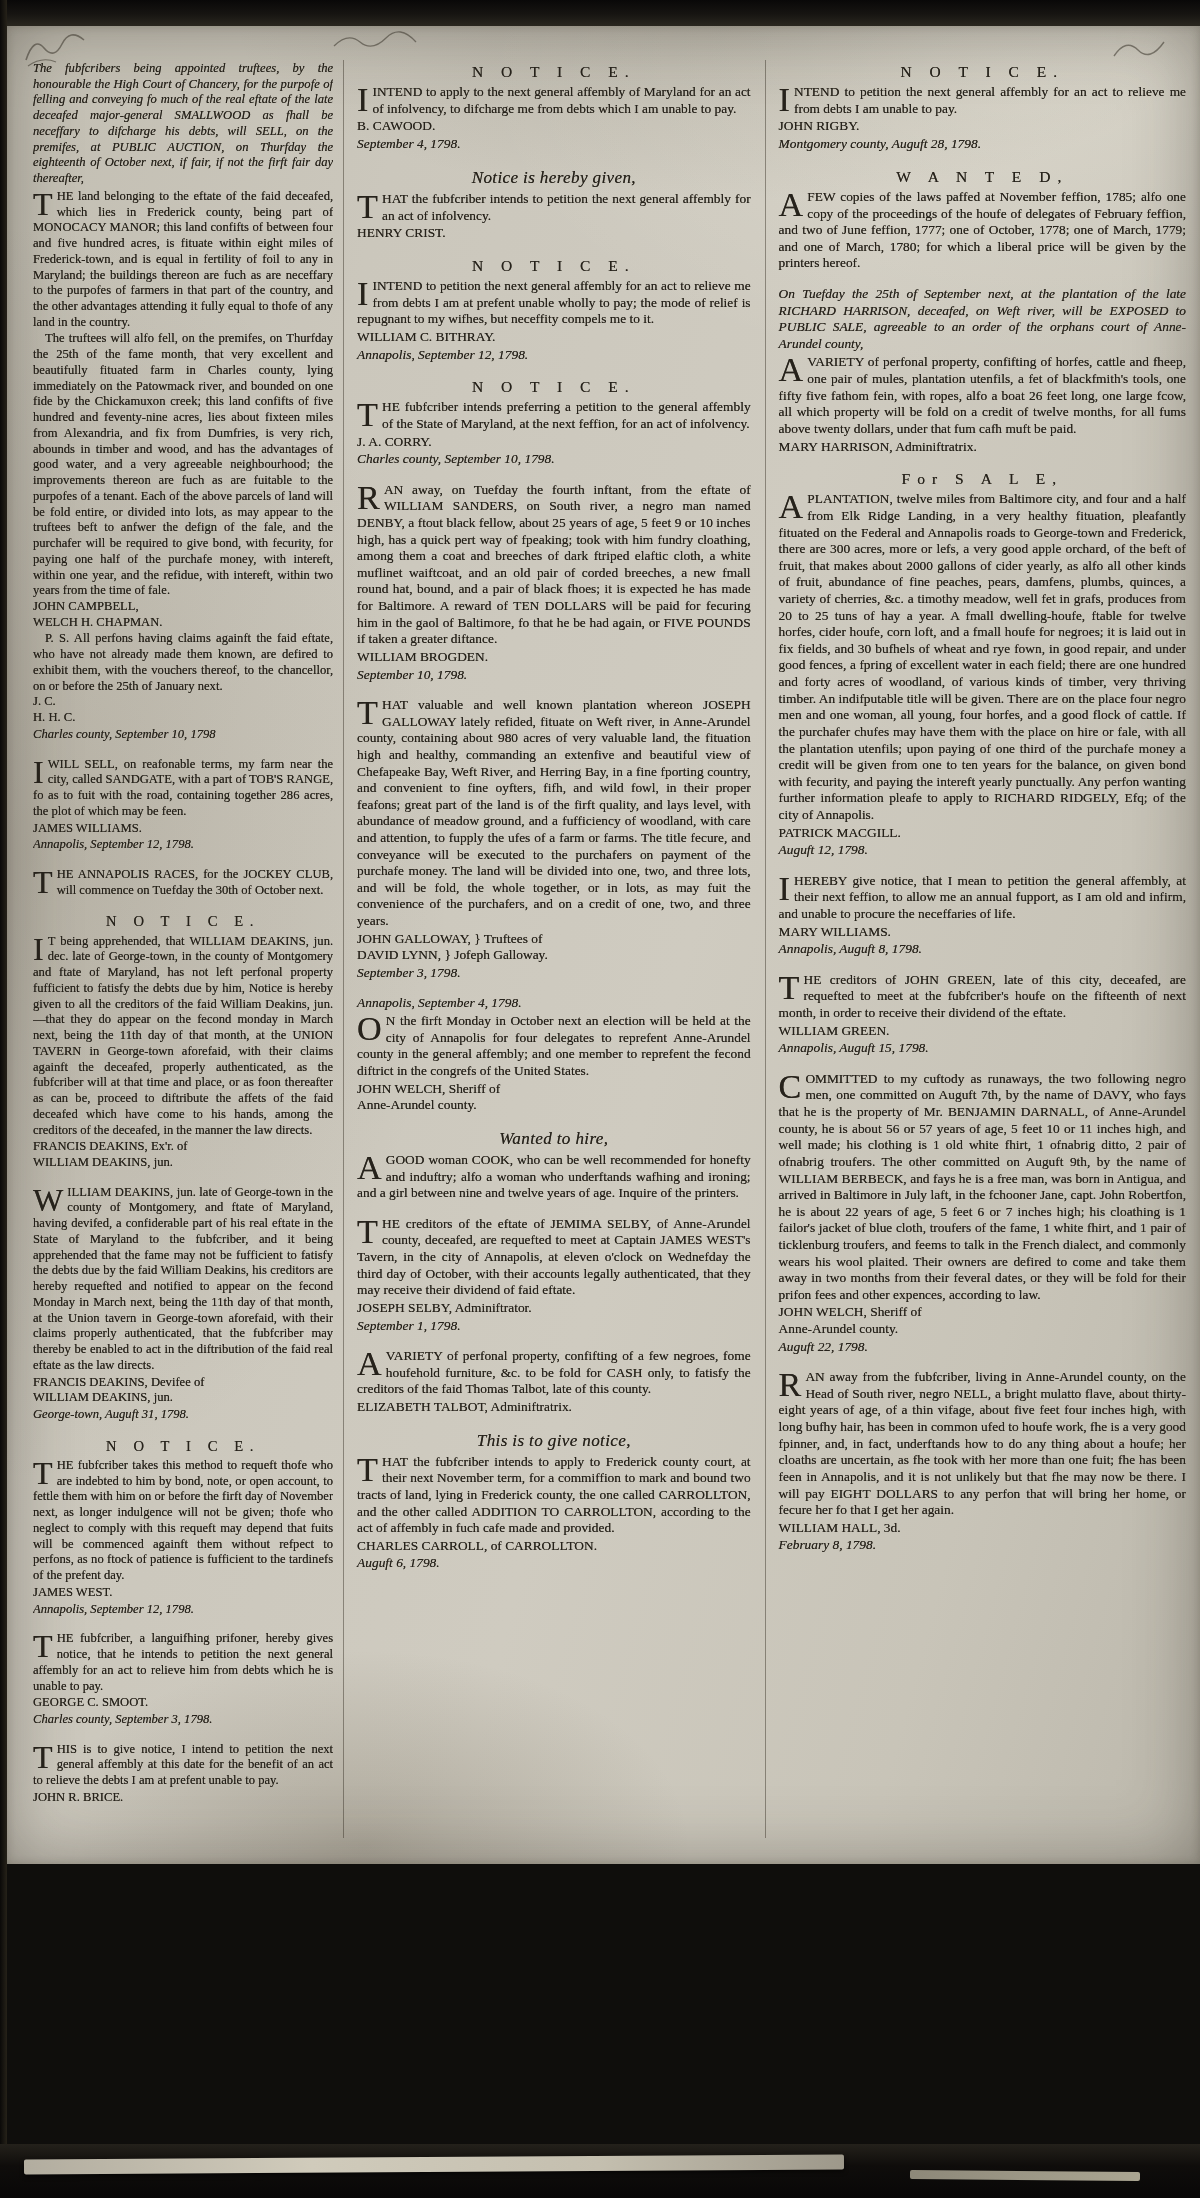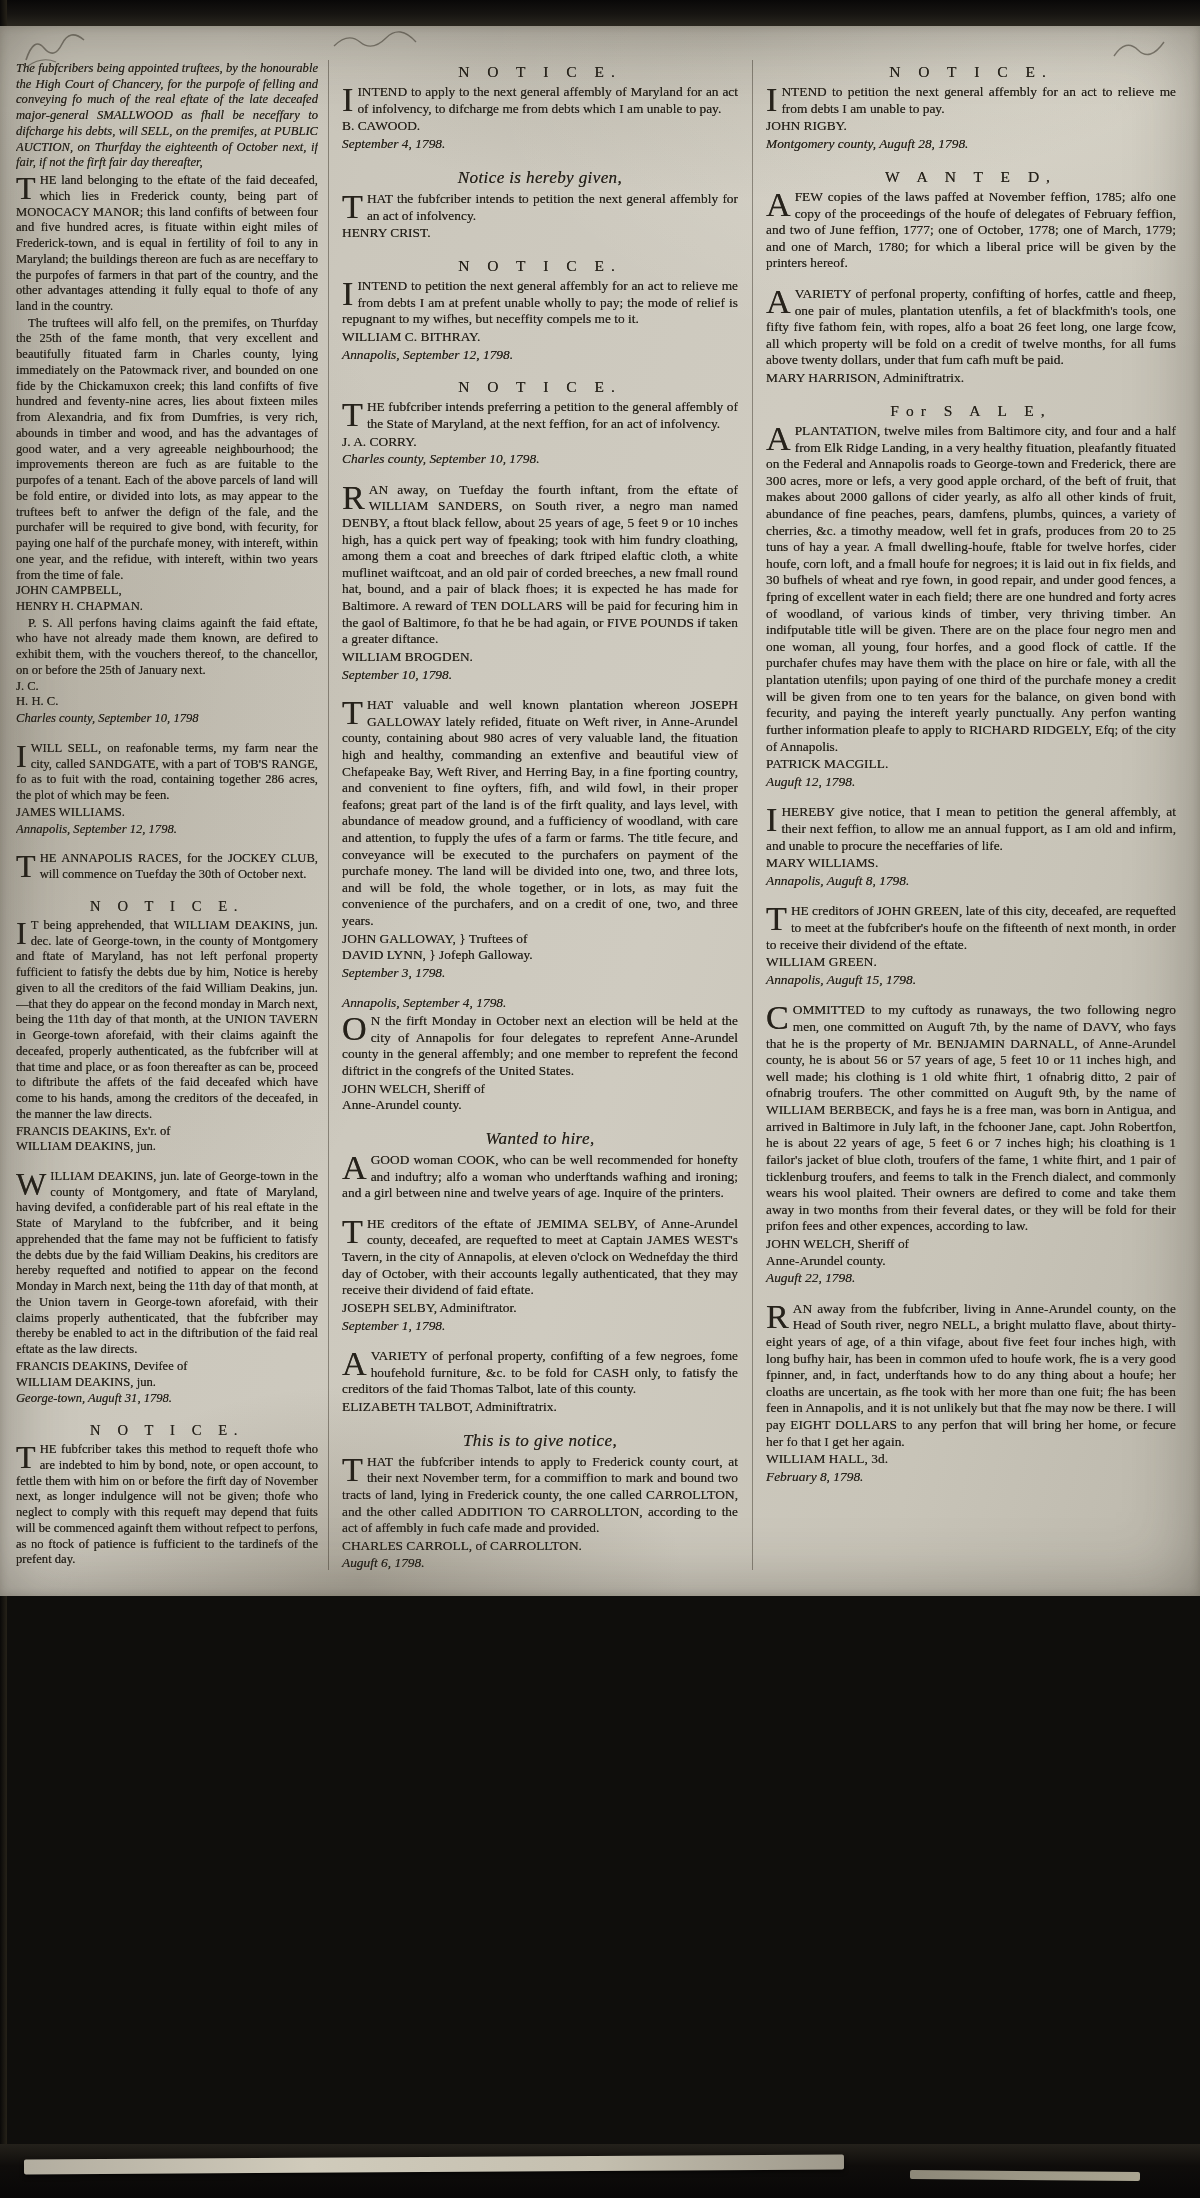--- a/index.html
+++ b/index.html
@@ -10,29 +10,30 @@
     position: relative;
     width: 1200px;
     height: 2198px;
     background: #0f0e0c;
     overflow: hidden;
     font-family: "Liberation Serif", "DejaVu Serif", serif;
   }
 
   .paper {
     position: absolute;
-    left: 0; right: 0; top: 26px; height: 1570px;
+    left: 7px; right: 0; top: 26px; height: 1838px;
     color: #26221b;
     background:
       radial-gradient(ellipse 900px 500px at 85% 3%, rgba(255,252,240,0.22), transparent 60%),
       radial-gradient(ellipse 600px 900px at 2% 45%, rgba(105,96,78,0.20), transparent 70%),
       radial-gradient(ellipse 500px 300px at 30% 99%, rgba(100,92,75,0.30), transparent 65%),
       radial-gradient(ellipse 700px 250px at 60% 0%, rgba(90,84,68,0.18), transparent 70%),
       linear-gradient(105deg, #c2beb2 0%, #cbc7bc 25%, #cfcbc0 55%, #c8c4b8 80%, #bcb8ac 100%);
     box-shadow: inset 0 0 70px rgba(40,35,25,0.38), inset 0 0 10px rgba(40,35,25,0.22);
+    padding-left: 10px;
   }
 
   .columns {
     display: flex;
     height: 100%;
     padding: 34px 10px 26px 16px;
     align-items: stretch;
   }
   .col { overflow: hidden; text-shadow: 0 0 0.5px rgba(45,40,30,0.75); }
   .col-1 { width: 302px; font-size: 12.6px; line-height: 1.25; }
@@ -103,21 +104,21 @@
   <div class="edge-left"></div>
 
   <div class="paper">
     <div class="columns">
       <div class="col col-1">
           <div class="article">
             <div class="blk intro">The fubfcribers being appointed truftees, by the honourable the High Court of Chancery, for the purpofe of felling and conveying fo much of the real eftate of the late deceafed major-general SMALLWOOD as fhall be neceffary to difcharge his debts, will SELL, on the premifes, at PUBLIC AUCTION, on Thurfday the eighteenth of October next, if fair, if not the firft fair day thereafter,</div>
             <div class="blk body"><span class="dropcap">T</span>HE land belonging to the eftate of the faid deceafed, which lies in Frederick county, being part of MONOCACY MANOR; this land confifts of between four and five hundred acres, is fituate within eight miles of Frederick-town, and is equal in fertility of foil to any in Maryland; the buildings thereon are fuch as are neceffary to the purpofes of farmers in that part of the country, and the other advantages attending it fully equal to thofe of any land in the country.</div>
             <div class="blk para">The truftees will alfo fell, on the premifes, on Thurfday the 25th of the fame month, that very excellent and beautifully fituated farm in Charles county, lying immediately on the Patowmack river, and bounded on one fide by the Chickamuxon creek; this land confifts of five hundred and feventy-nine acres, lies about fixteen miles from Alexandria, and fix from Dumfries, is very rich, abounds in timber and wood, and has the advantages of good water, and a very agreeable neighbourhood; the improvements thereon are fuch as are fuitable to the purpofes of a tenant. Each of the above parcels of land will be fold entire, or divided into lots, as may appear to the truftees beft to anfwer the defign of the fale, and the purchafer will be required to give bond, with fecurity, for paying one half of the purchafe money, with intereft, within one year, and the refidue, with intereft, within two years from the time of fale.</div>
             <div class="blk sig">JOHN CAMPBELL,</div>
-            <div class="blk sig">HENRY H. CHAPMAN.</div>
+            <div class="blk sig">WELCH H. CHAPMAN.</div>
             <div class="blk para">P. S. All perfons having claims againft the faid eftate, who have not already made them known, are defired to exhibit them, with the vouchers thereof, to the chancellor, on or before the 25th of January next.</div>
             <div class="blk sig">J. C.</div>
             <div class="blk sig">H. H. C.</div>
             <div class="blk dateline">Charles county, September 10, 1798</div>
           </div>
           <div class="article">
             <div class="blk body"><span class="dropcap">I</span>WILL SELL, on reafonable terms, my farm near the city, called SANDGATE, with a part of TOB'S RANGE, fo as to fuit with the road, containing together 286 acres, the plot of which may be feen.</div>
             <div class="blk sig">JAMES WILLIAMS.</div>
             <div class="blk dateline">Annapolis, September 12, 1798.</div>
           </div>
@@ -218,20 +219,21 @@
             <div class="heading h-spaced">N O T I C E.</div>
             <div class="blk body"><span class="dropcap">I</span>NTEND to petition the next general affembly for an act to relieve me from debts I am unable to pay.</div>
             <div class="blk sig">JOHN RIGBY.</div>
             <div class="blk dateline">Montgomery county, Auguft 28, 1798.</div>
           </div>
           <div class="article">
             <div class="heading h-spaced">W A N T E D,</div>
             <div class="blk body"><span class="dropcap">A</span>FEW copies of the laws paffed at November feffion, 1785; alfo one copy of the proceedings of the houfe of delegates of February feffion, and two of June feffion, 1777; one of October, 1778; one of March, 1779; and one of March, 1780; for which a liberal price will be given by the printers hereof.</div>
           </div>
           <div class="article">
+            <div class="blk intro">On Tuefday the 25th of September next, at the plantation of the late RICHARD HARRISON, deceafed, on Weft river, will be EXPOSED to PUBLIC SALE, agreeable to an order of the orphans court of Anne-Arundel county,</div>
             <div class="blk body"><span class="dropcap">A</span>VARIETY of perfonal property, confifting of horfes, cattle and fheep, one pair of mules, plantation utenfils, a fet of blackfmith's tools, one fifty five fathom fein, with ropes, alfo a boat 26 feet long, one large fcow, all which property will be fold on a credit of twelve months, for all fums above twenty dollars, under that fum cafh muft be paid.</div>
             <div class="blk sig">MARY HARRISON, Adminiftratrix.</div>
           </div>
           <div class="article">
             <div class="heading h-spaced">For S A L E,</div>
             <div class="blk body"><span class="dropcap">A</span>PLANTATION, twelve miles from Baltimore city, and four and a half from Elk Ridge Landing, in a very healthy fituation, pleafantly fituated on the Federal and Annapolis roads to George-town and Frederick, there are 300 acres, more or lefs, a very good apple orchard, of the beft of fruit, that makes about 2000 gallons of cider yearly, as alfo all other kinds of fruit, abundance of fine peaches, pears, damfens, plumbs, quinces, a variety of cherries, &amp;c. a timothy meadow, well fet in grafs, produces from 20 to 25 tuns of hay a year. A fmall dwelling-houfe, ftable for twelve horfes, cider houfe, corn loft, and a fmall houfe for negroes; it is laid out in fix fields, and 30 bufhels of wheat and rye fown, in good repair, and under good fences, a fpring of excellent water in each field; there are one hundred and forty acres of woodland, of various kinds of timber, very thriving timber. An indifputable title will be given. There are on the place four negro men and one woman, all young, four horfes, and a good flock of cattle. If the purchafer chufes may have them with the place on hire or fale, with all the plantation utenfils; upon paying of one third of the purchafe money a credit will be given from one to ten years for the balance, on given bond with fecurity, and paying the intereft yearly punctually. Any perfon wanting further information pleafe to apply to RICHARD RIDGELY, Efq; of the city of Annapolis.</div>
             <div class="blk sig">PATRICK MACGILL.</div>
             <div class="blk dateline">Auguft 12, 1798.</div>
           </div>
           <div class="article">

